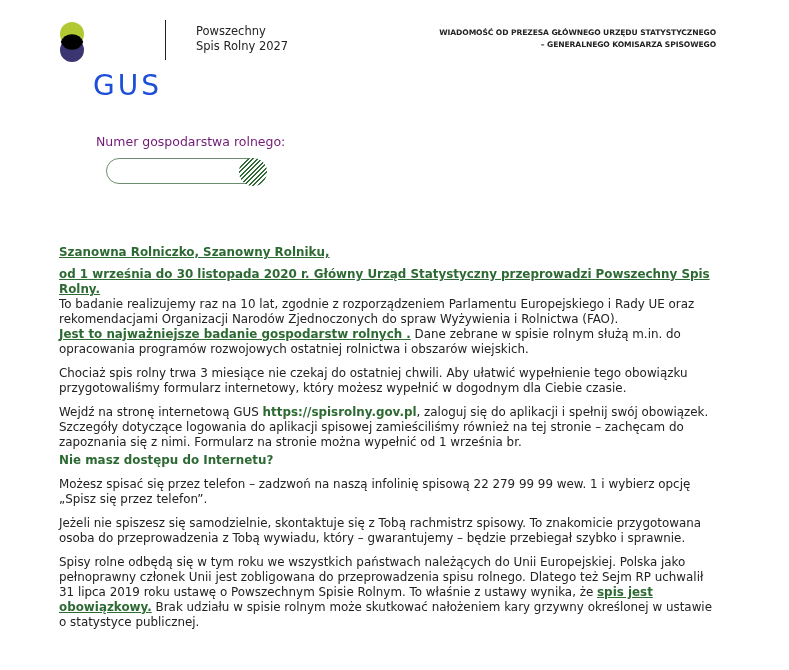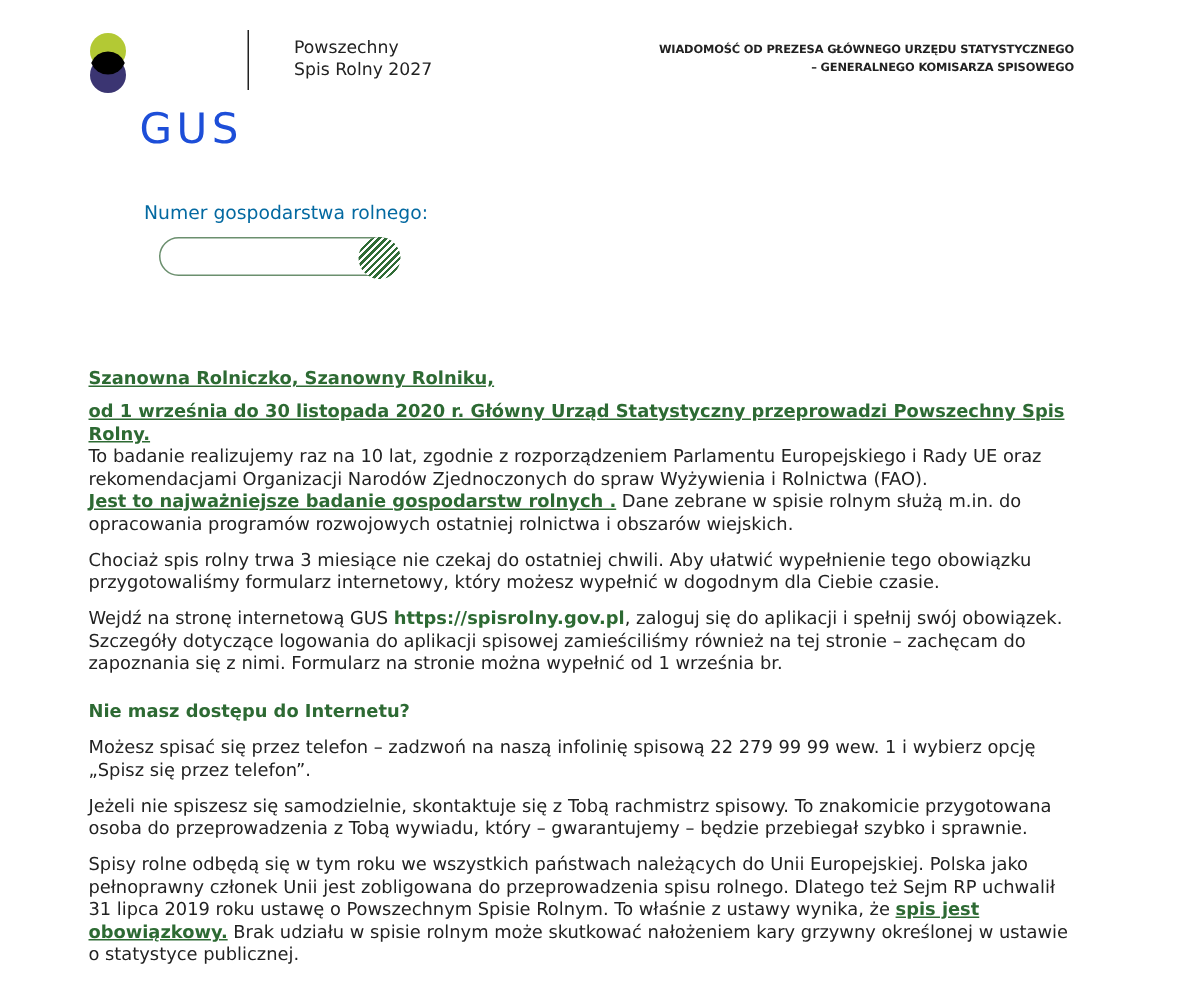--- a/index.html
+++ b/index.html
@@ -7,21 +7,21 @@
     width: 789px; height: 670px; overflow: hidden; position: relative;
     font-family: "DejaVu Sans", sans-serif; color: #222222;
   }
   .header { position: absolute; left: 0; top: 0; width: 789px; height: 70px; }
   .logo { position: absolute; left: 57px; top: 21px; width: 40px; height: 42px; }
   .logo-word { position: absolute; left: 93px; top: 21px; font-family: "DejaVu Sans", sans-serif; font-size: 28px; letter-spacing: 3px; color: #1d4ed8; line-height: 38px; font-weight: normal; margin-top: 46px; }
   .logo-divider { position: absolute; left: 165px; top: 20px; width: 1px; height: 40px; background: #222; }
   .logo-sub { position: absolute; left: 180px; top: 24px; font-size: 11.5px; line-height: 15px; color: #222; margin-left: 16px; }
   .header-right { position: absolute; right: 73px; top: 27px; text-align: right; font-size: 7.6px; line-height: 12px; font-weight: bold; color: #222; letter-spacing: -0.1px; }
 
-  .farm-label { position: absolute; left: 96px; top: 134px; font-size: 12.5px; color: #0369a1; }
+  .farm-label { position: absolute; left: 96px; top: 134px; font-size: 12.5px; color: #701a75; }
   .farm-input-wrap { position: absolute; left: 106px; top: 158px; width: 162px; height: 28px; }
   .farm-input {
     position: absolute; left: 0; top: 0; width: 160px; height: 26px; box-sizing: border-box;
     border: 1px solid #6b8f6e; border-radius: 14px; background: #fff; outline: none;
     padding: 0 34px 0 12px; font-size: 12px; font-family: "DejaVu Sans", sans-serif;
   }
   .farm-btn {
     position: absolute; left: 133px; top: 0px; width: 28px; height: 28px; border-radius: 50%;
     background: repeating-linear-gradient(135deg, #2f6b35 0 1.6px, #ffffff 1.6px 3.2px);
     cursor: pointer;
@@ -68,19 +68,19 @@
   <p class="green greeting">Szanowna Rolniczko, Szanowny Rolniku,</p>
   <p>
     <span class="green">od 1 września do 30 listopada 2020 r. Główny Urząd Statystyczny przeprowadzi Powszechny Spis Rolny.</span><br>
     <span>To badanie realizujemy raz na 10 lat, zgodnie  z  rozporządzeniem Parlamentu Europejskiego i Rady UE oraz rekomendacjami Organizacji Narodów Zjednoczonych do spraw Wyżywienia i Rolnictwa (FAO).</span><br>
     <span class="green">Jest to najważniejsze badanie gospodarstw rolnych .</span><span> Dane zebrane w spisie rolnym służą m.in. do opracowania programów rozwojowych ostatniej rolnictwa i obszarów wiejskich.</span>
   </p>
   <p class="para-gap">Chociaż spis rolny trwa 3 miesiące nie czekaj do ostatniej chwili. Aby ułatwić wypełnienie tego obowiązku przygotowaliśmy formularz internetowy, który możesz wypełnić w dogodnym dla Ciebie czasie.</p>
   <p class="para-gap">
     <span>Wejdź na stronę internetową GUS </span><a class="link">https://spisrolny.gov.pl</a><span>, zaloguj się do aplikacji i spełnij swój obowiązek. Szczegóły dotyczące logowania do aplikacji spisowej zamieściliśmy również na tej stronie – zachęcam do zapoznania się z nimi.  Formularz na stronie  można wypełnić od 1 września br.</span>
   </p>
-  <p class="h-green" style="margin-top:17px">Nie masz dostępu do Internetu?</p>
+  <p class="h-green" style="margin-top:3px">Nie masz dostępu do Internetu?</p>
   <p class="para-gap">Możesz spisać się przez telefon – zadzwoń na naszą infolinię spisową 22 279 99 99 wew. 1 i wybierz opcję „Spisz się przez telefon”.</p>
   <p class="para-gap">Jeżeli nie spiszesz się samodzielnie, skontaktuje się z Tobą rachmistrz spisowy. To znakomicie przygotowana osoba do przeprowadzenia z Tobą wywiadu, który – gwarantujemy – będzie przebiegał szybko i sprawnie.</p>
   <p class="para-gap">
     <span>Spisy rolne odbędą się w tym roku we wszystkich państwach należących do Unii Europejskiej. Polska jako pełnoprawny członek Unii jest zobligowana do przeprowadzenia spisu rolnego. Dlatego też Sejm RP uchwalił 31 lipca 2019 roku ustawę o Powszechnym Spisie Rolnym. To właśnie z ustawy wynika, że </span><span class="green">spis jest obowiązkowy.</span><span> Brak udziału w spisie rolnym może skutkować nałożeniem kary grzywny określonej w ustawie o statystyce publicznej.</span>
   </p>
 </div>
 
 </body></html>

